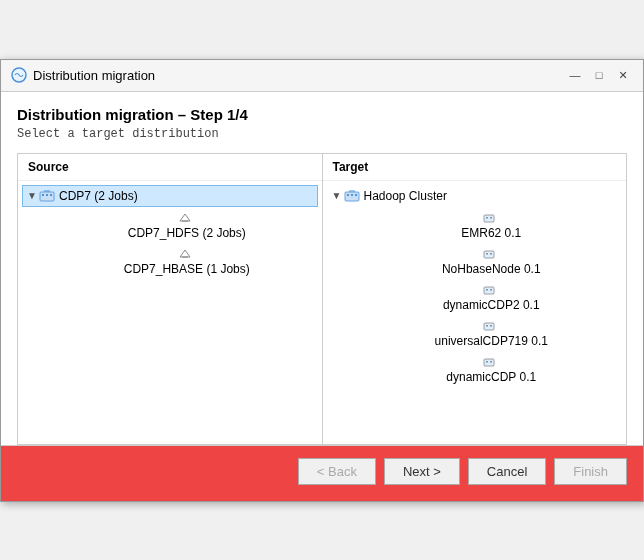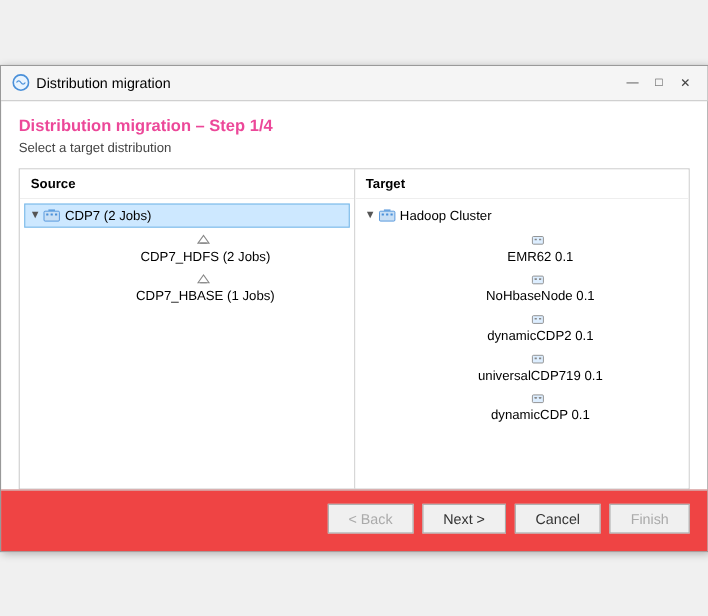--- a/index.html
+++ b/index.html
@@ -59,27 +59,28 @@
     }
     .content-area {
       flex: 1;
       display: flex;
       flex-direction: column;
       padding: 14px 16px 0 16px;
     }
     .wizard-title {
       font-size: 15px;
       font-weight: bold;
-      color: #ec4899;
+      color: #000000;
       margin-bottom: 4px;
     }
     .wizard-subtitle {
       font-size: 12px;
       color: #444;
       margin-bottom: 12px;
+      font-family: Liberation Mono, monospace;
     }
     .panels {
       display: flex;
       flex: 1;
       gap: 0;
       border: 1px solid #ccc;
       background: #fff;
       justify-content: center;
     }
     .panel {

